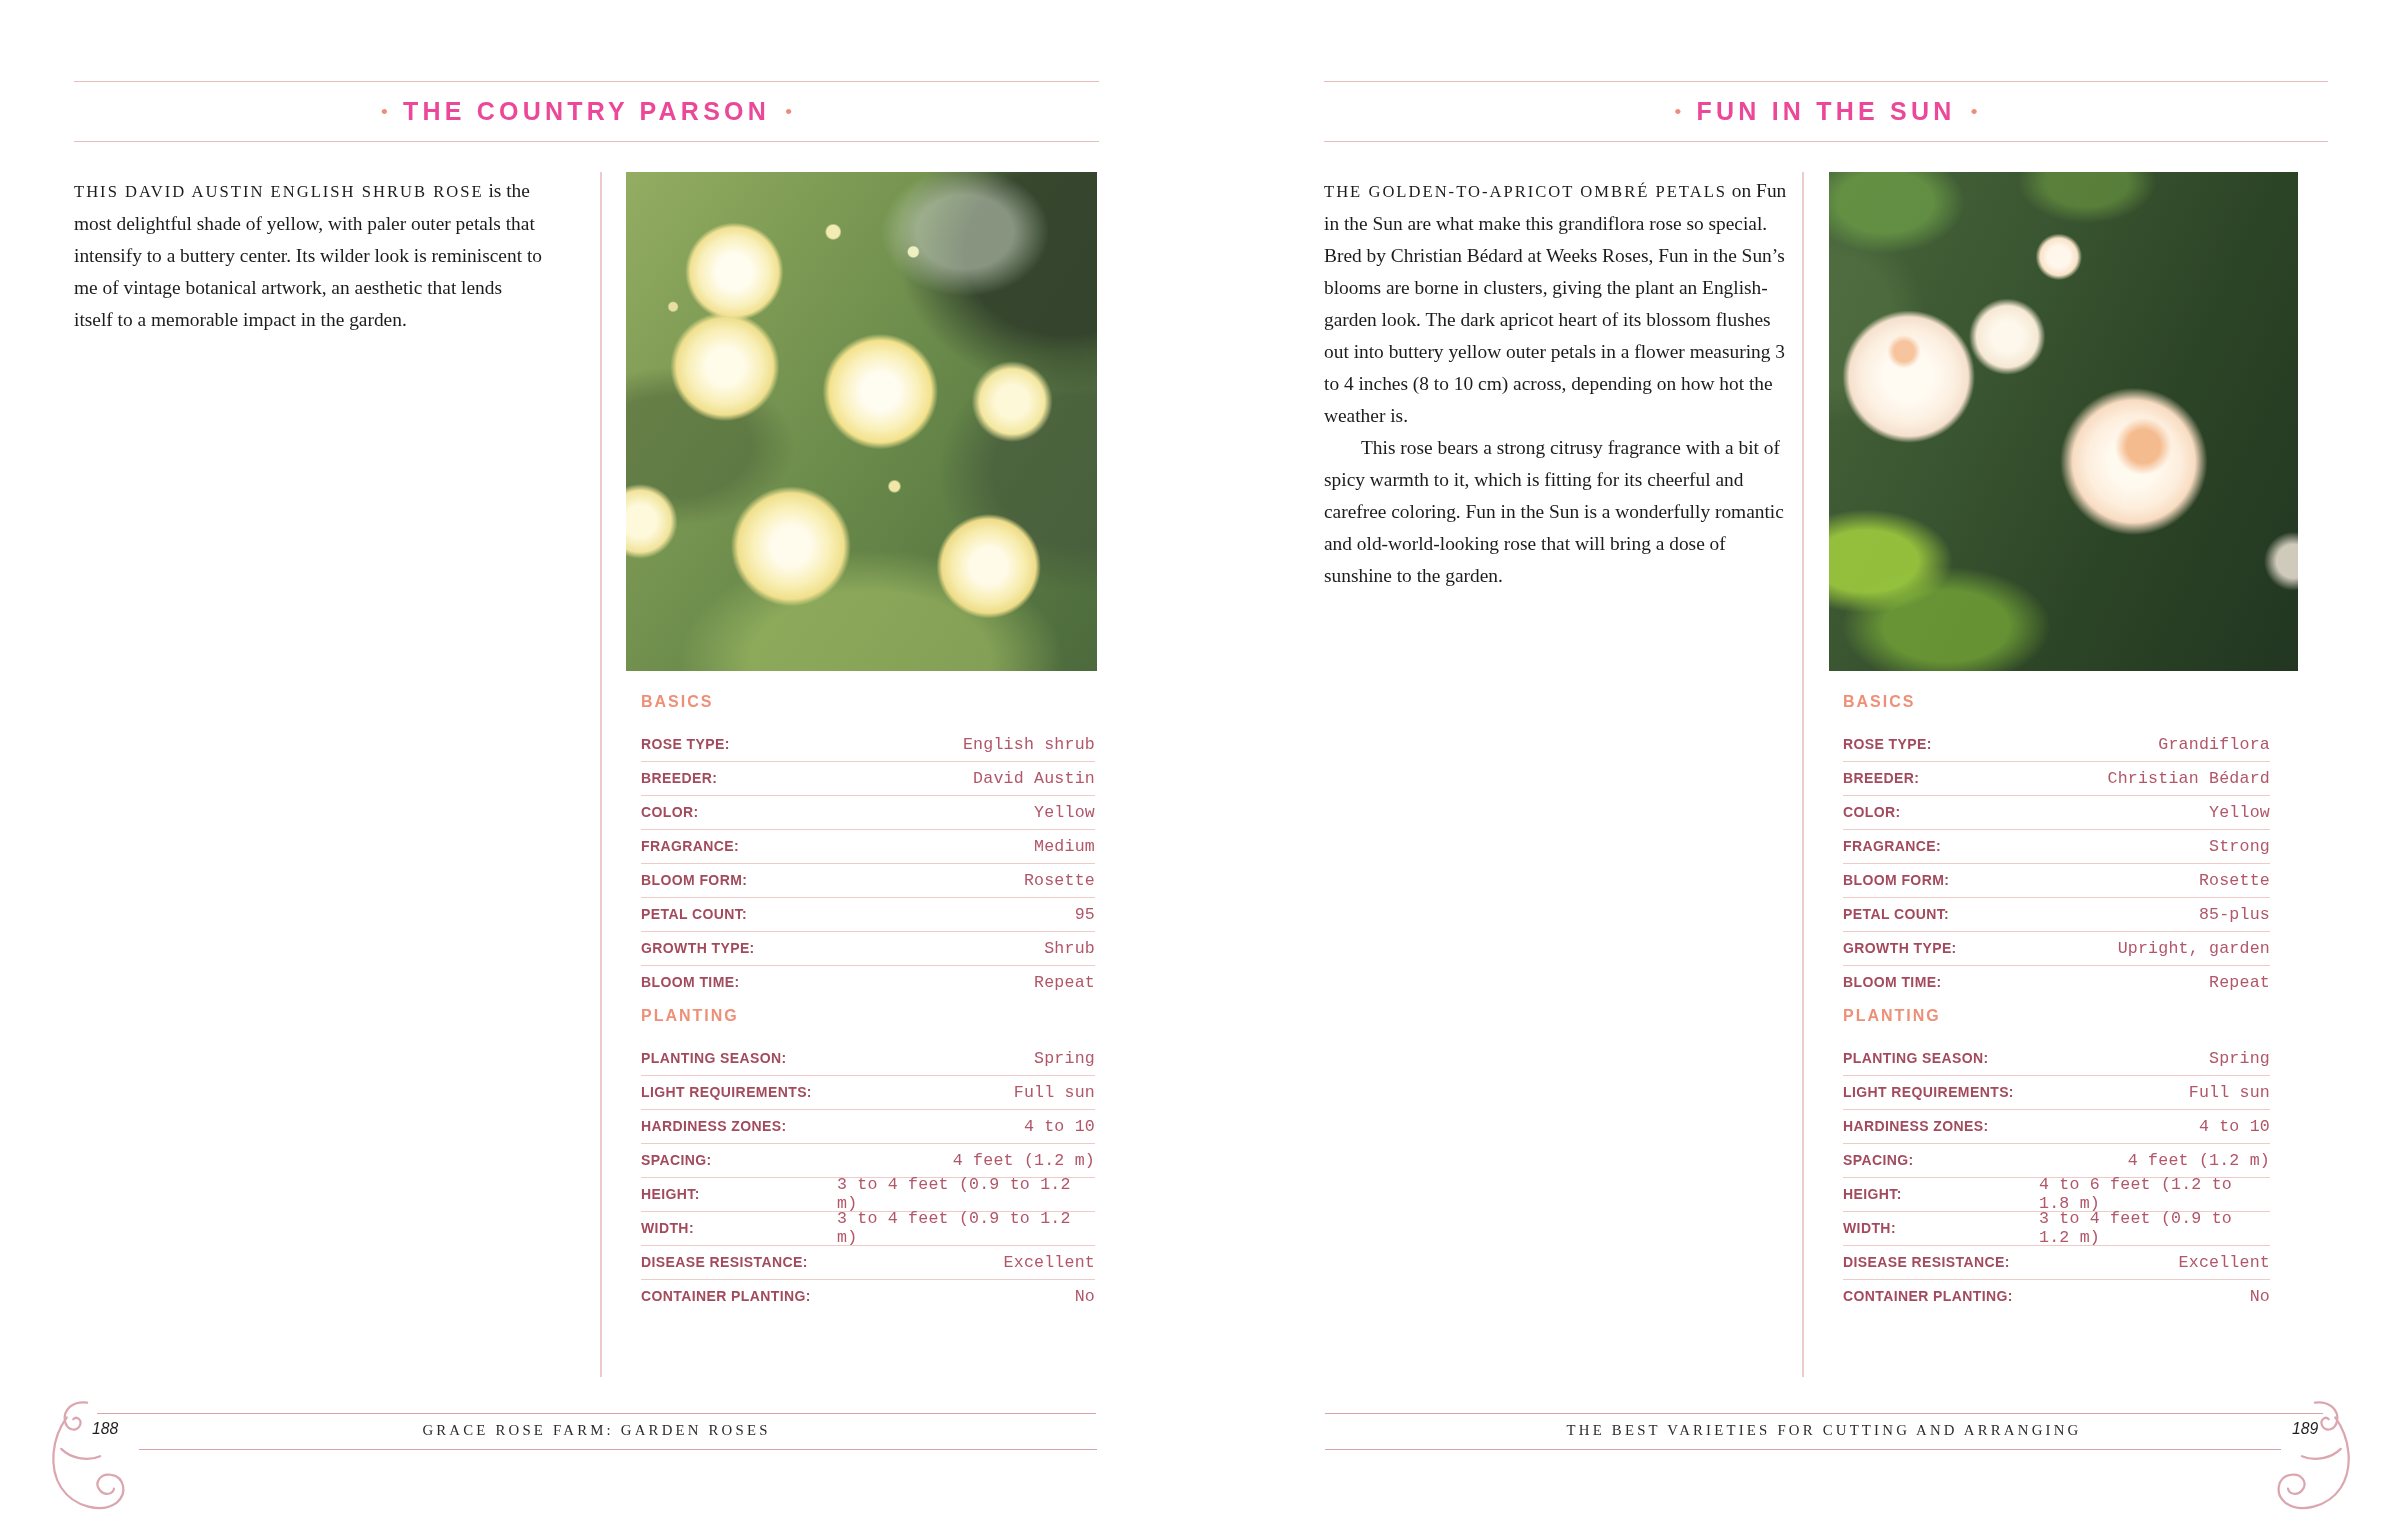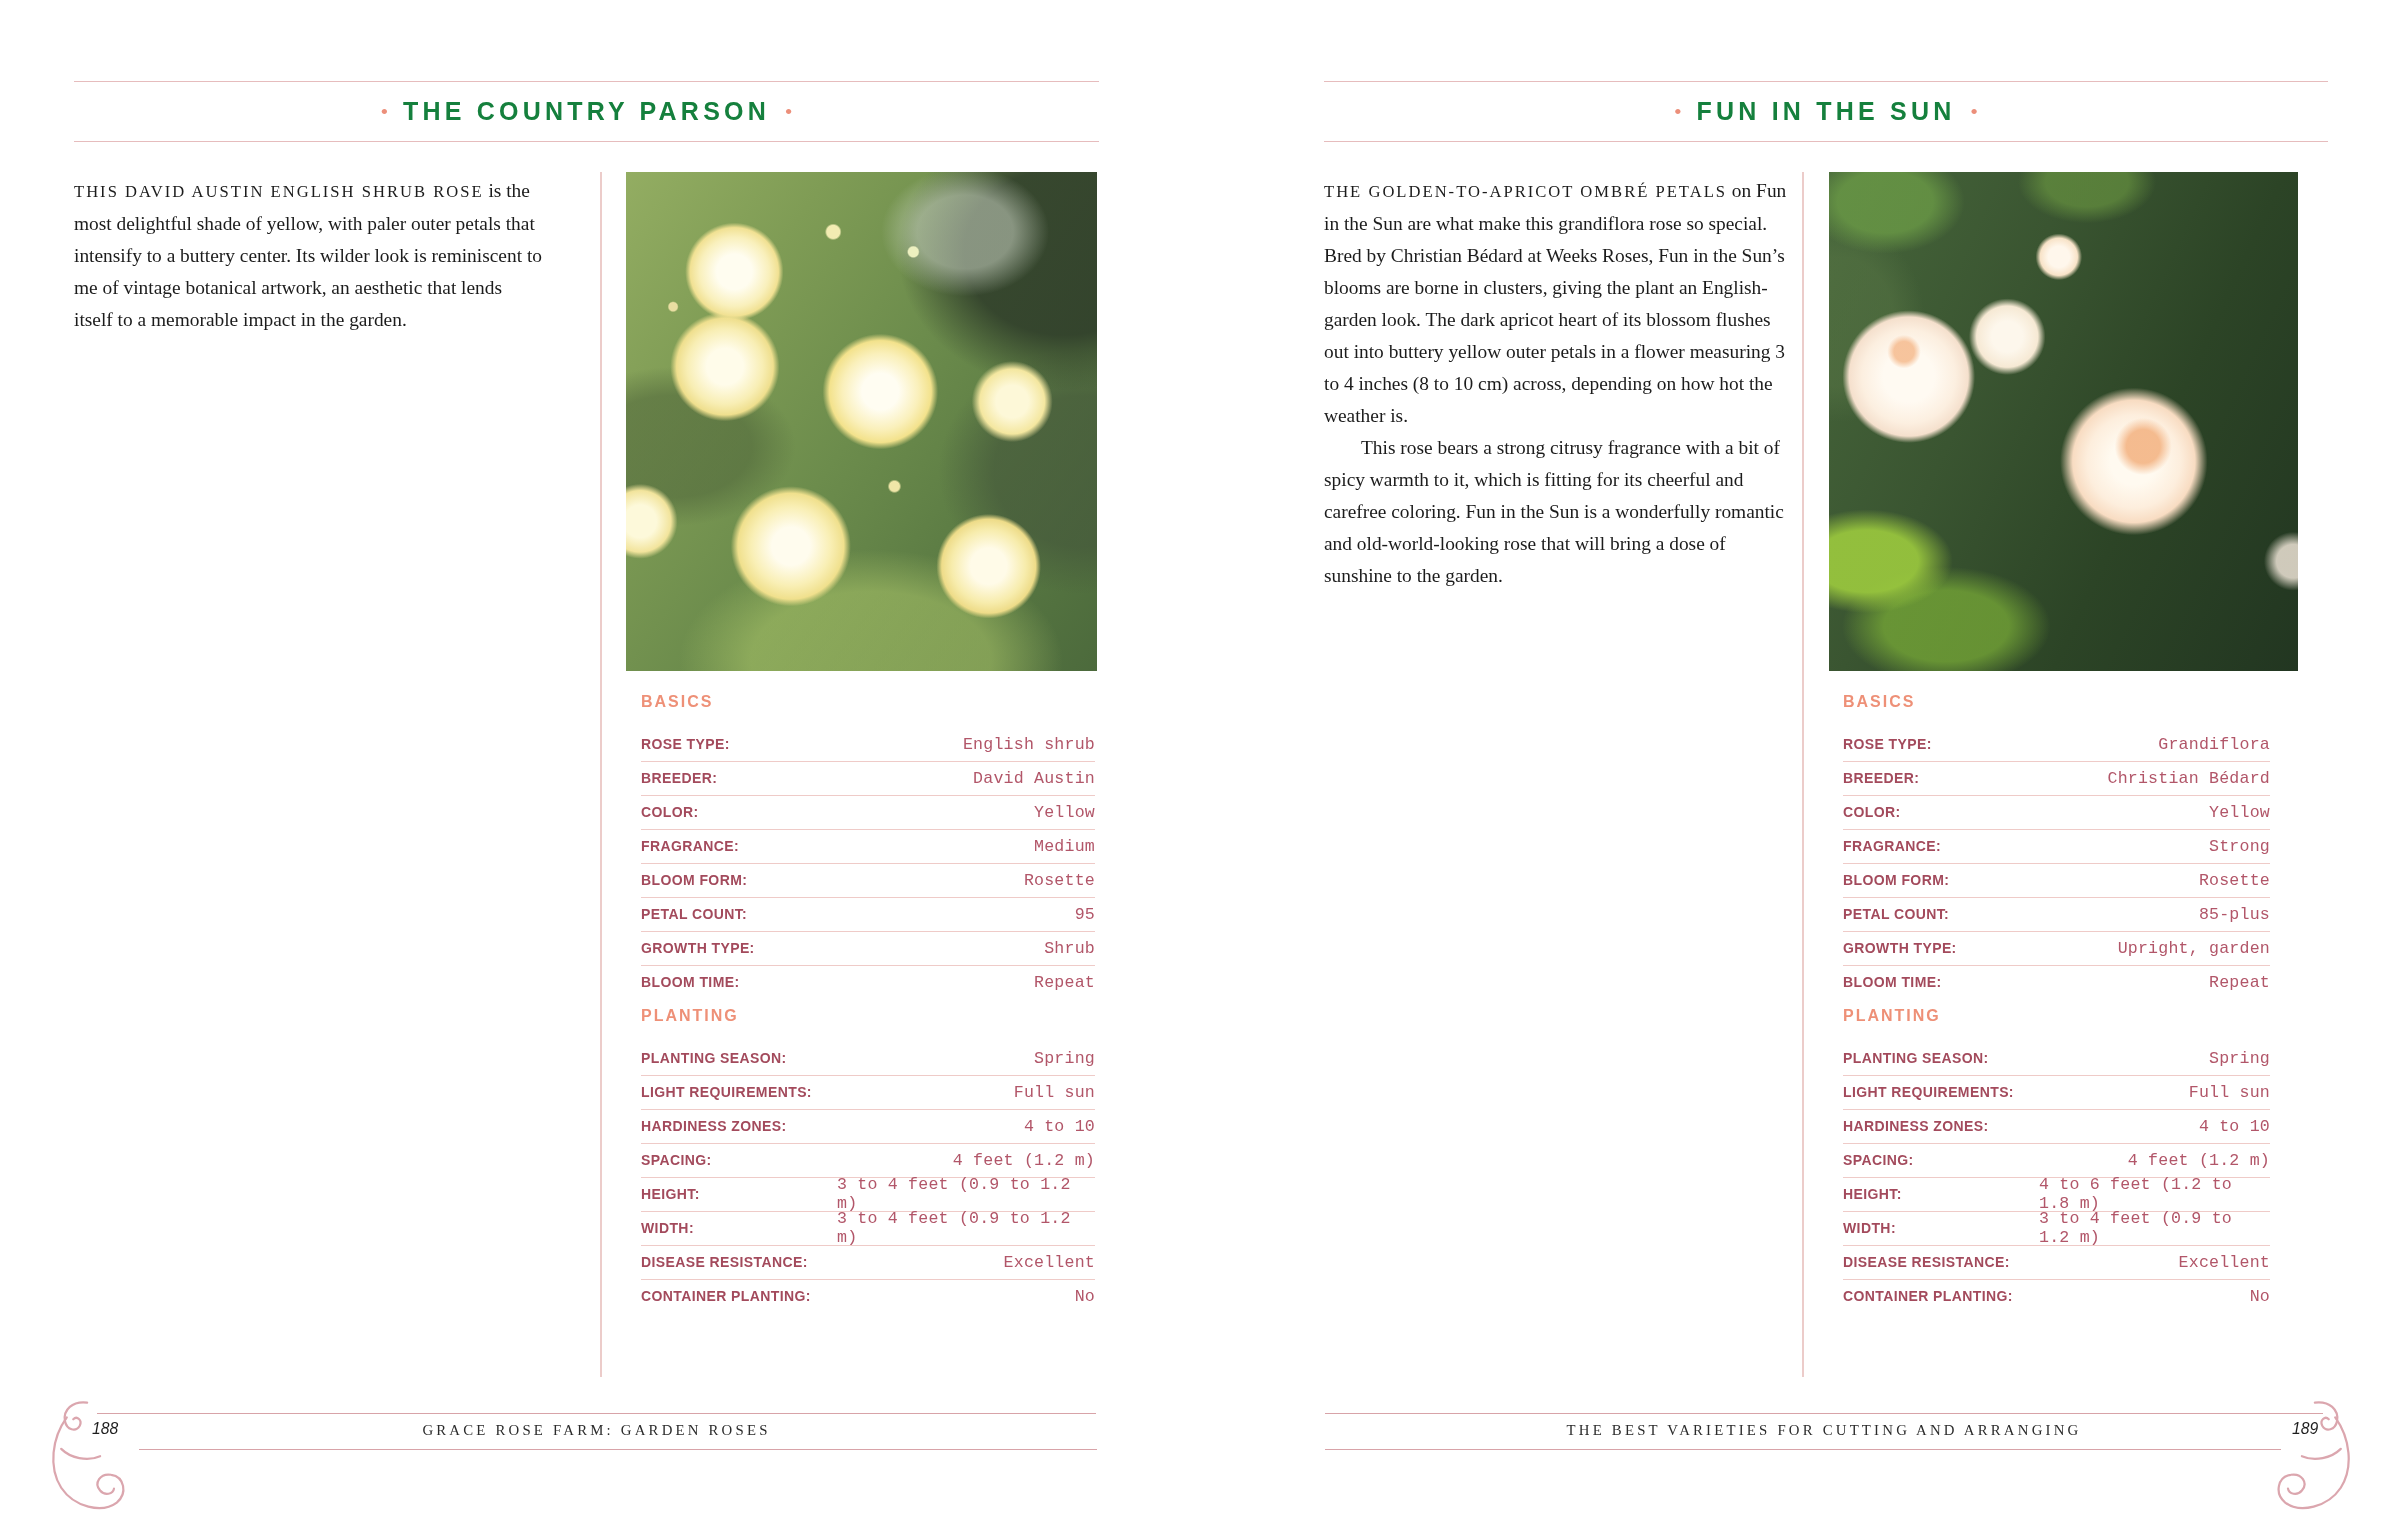--- a/index.html
+++ b/index.html
@@ -11,21 +11,21 @@
   
   .page-header {
     position:absolute; top:81px; height:59px;
     border-top:0.9px solid #e6bcbd; border-bottom:0.9px solid #e6bcbd;
     display:flex; align-items:center; justify-content:center; gap:14.8px;
   }
   .page-header.lp { left:74px;   width:1025px; }
   .page-header.rp { left:1324px; width:1004px; }
   .page-title {
     font-family:"Liberation Sans", sans-serif; font-weight:bold;
-    font-size:25px; letter-spacing:4.2px; color:#15803d; white-space:nowrap;
+    font-size:25px; letter-spacing:4.2px; color:#ec4899; white-space:nowrap;
   }
   .title-dot { color:#ec8f7a; font-size:22px; line-height:1; }
 
   
   .intro { position:absolute; top:175px; font-size:19.4px; line-height:32px; color:#1c1c1c; }
   .intro.lp { left:74px;   width:506px; }
   .intro.rp { left:1324px; width:503px; }
   .intro p { margin:0; width:469px; }
   .intro p + p { text-indent:37px; }
   .lead { font-size:16.6px; letter-spacing:2px;text-align:center; }

